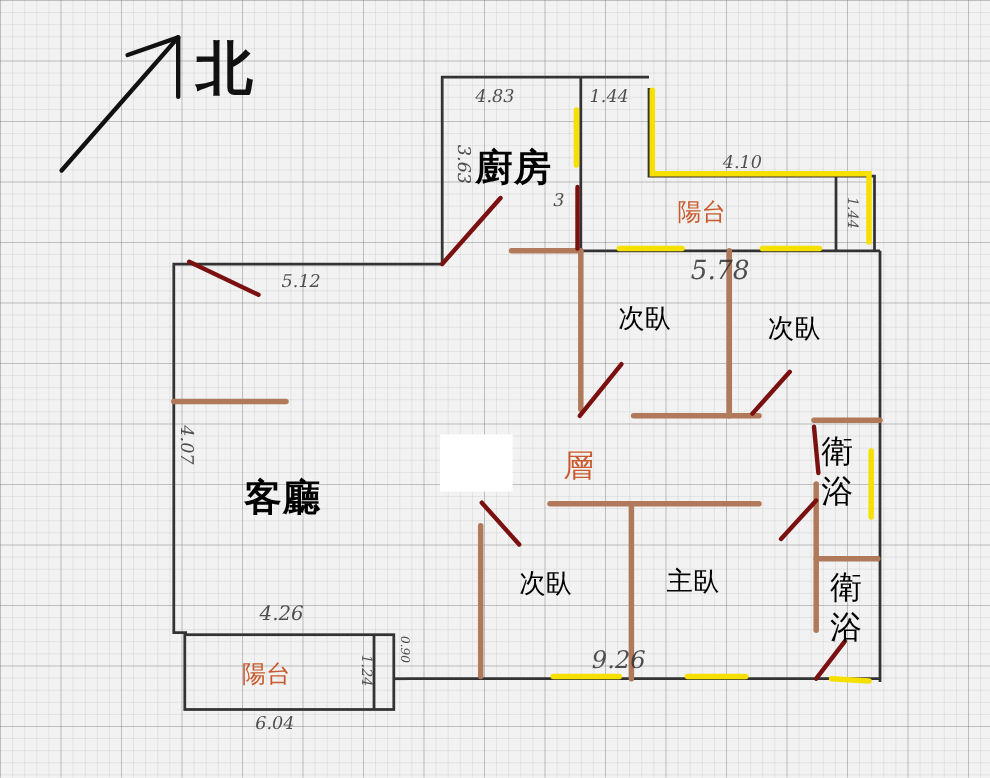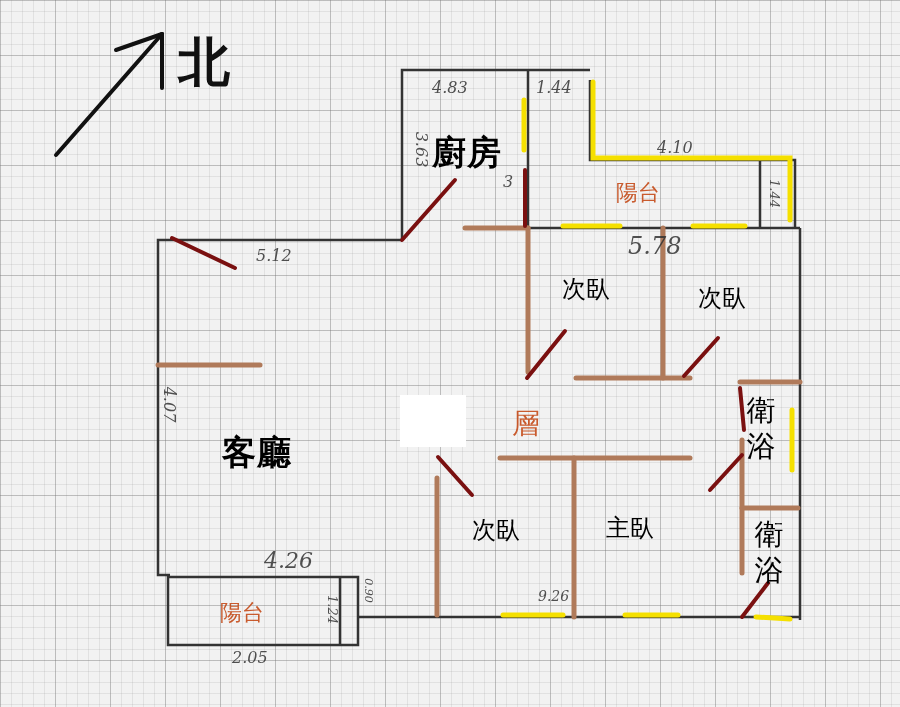--- a/index.html
+++ b/index.html
@@ -117,18 +117,18 @@
 
   <div class="hand" style="left:432px;top:78px;">4.83</div>
   <div class="hand" style="left:536px;top:78px;">1.44</div>
   <div class="hand" style="left:404px;top:140px;transform:rotate(90deg);">3.63</div>
   <div class="hand" style="left:503px;top:172px;">3</div>
   <div class="hand" style="left:657px;top:138px;">4.10</div>
   <div class="hand" style="left:760px;top:186px;transform:rotate(90deg);font-size:13px;">1.44</div>
   <div class="hand" style="left:628px;top:232px;font-size:24px;">5.78</div>
   <div class="hand" style="left:256px;top:246px;">5.12</div>
   <div class="hand" style="left:152px;top:395px;transform:rotate(90deg);">4.07</div>
-  <div class="hand" style="left:236px;top:548px;font-size:22px;margin-left:28px;">4.26</div>
-  <div class="hand" style="left:232px;top:648px;">2.05</div>
+  <div class="hand" style="left:236px;top:548px;font-size:18px;">4.26</div>
+  <div class="hand" style="left:232px;top:648px;">6.04</div>
   <div class="hand" style="left:318px;top:602px;transform:rotate(90deg);font-size:13px;">1.24</div>
   <div class="hand" style="left:356px;top:584px;transform:rotate(90deg);font-size:11px;">0.90</div>
-  <div class="hand" style="left:538px;top:588px;font-size:14px;">9.26</div>
+  <div class="hand" style="left:538px;top:588px;font-size:22px;">9.26</div>
 </div>
 
 </body></html>

